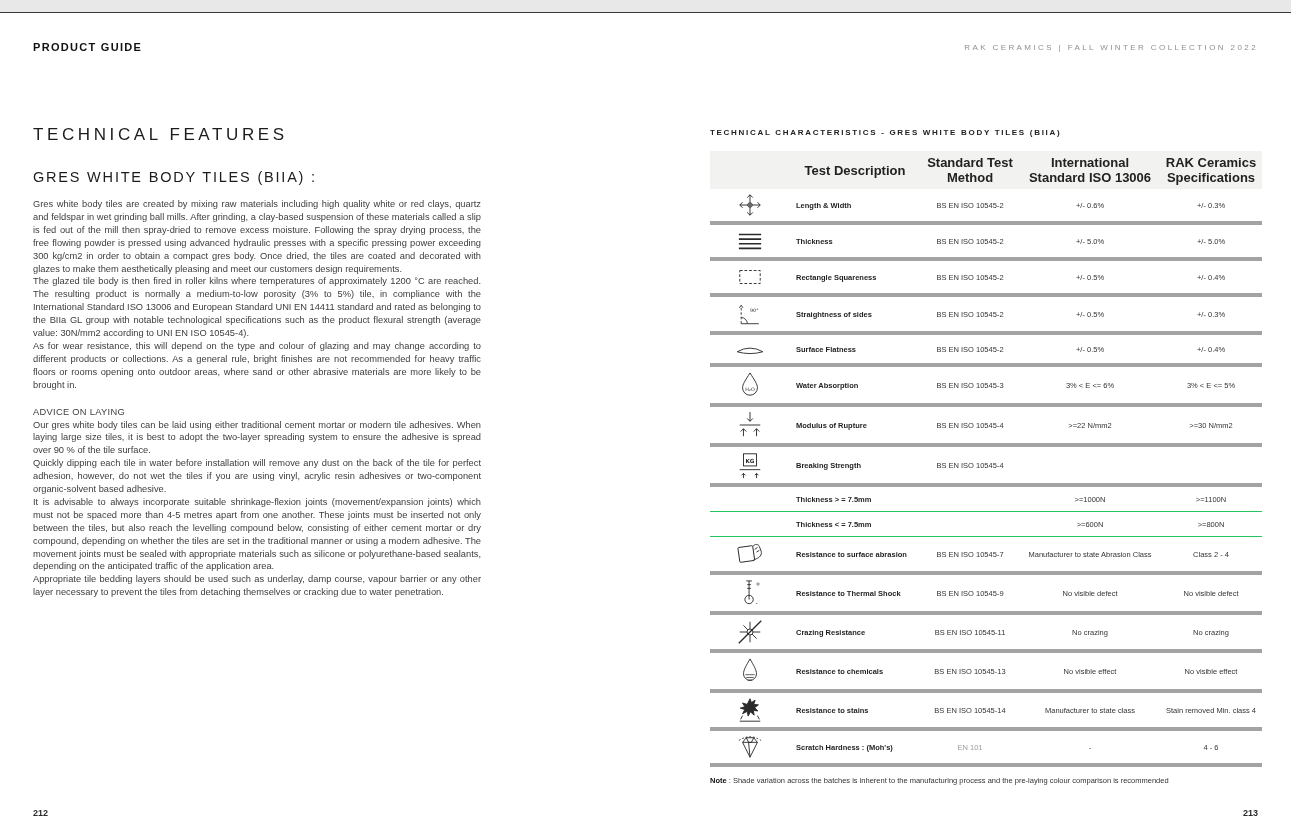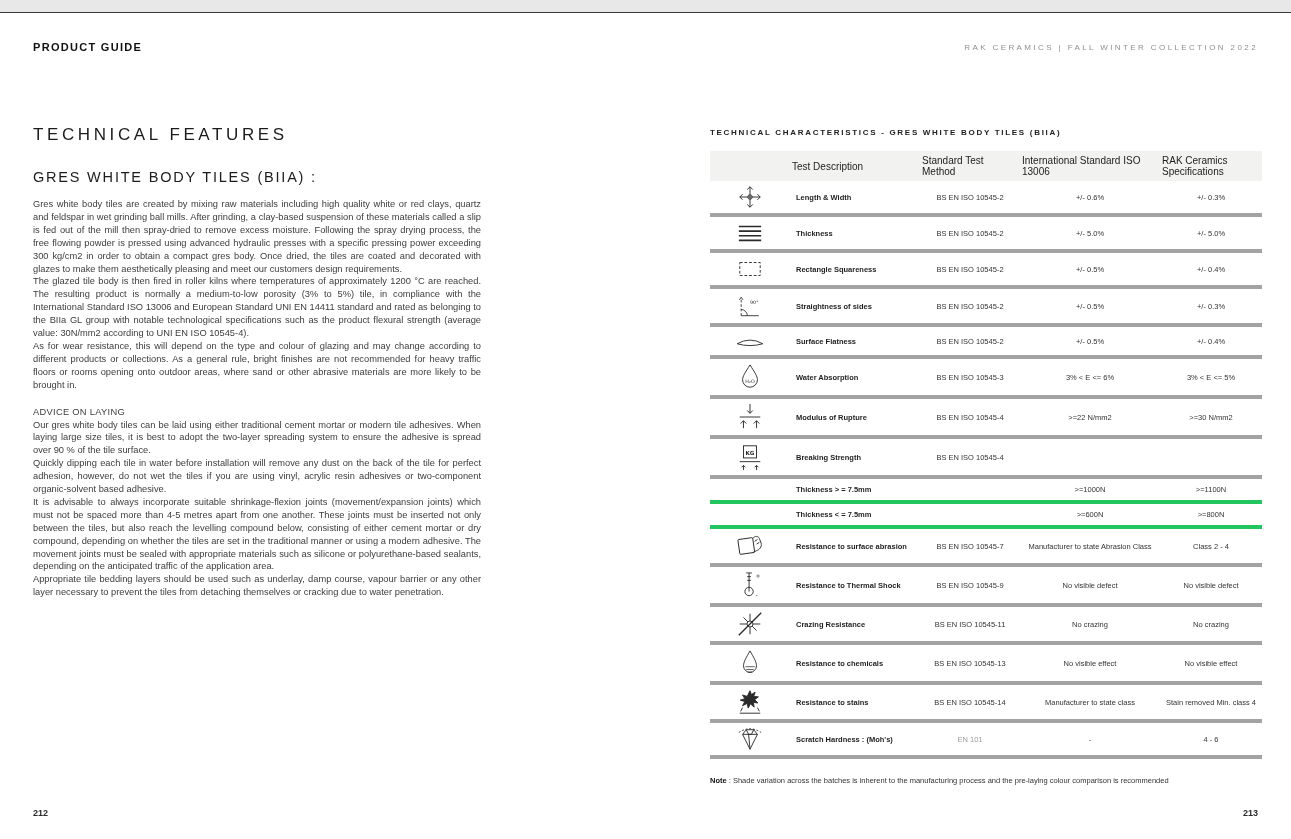--- a/index.html
+++ b/index.html
@@ -26,23 +26,23 @@
   .advice-h { font-size:9.3px; line-height:12.9px; color:#3c3c3c; margin-top:14px; letter-spacing:.3px; }
 
   .pg-left { position:absolute; left:33px; top:796px; font-size:9px; font-weight:700; }
   .pg-right { position:absolute; right:33px; top:796px; font-size:9px; font-weight:700; }
 
   
   .right-col { position:absolute; left:710px; top:116px; width:552px; }
   .tbl-title { font-size:8px; font-weight:700; letter-spacing:1.7px; color:#222; margin-bottom:14px; }
   .thead, .trow { display:grid; grid-template-columns:80px 130px 100px 140px 102px; align-items:center; }
   .thead { background:#f2f2f1; min-height:30px; }
-  .thead .hcell { font-size:10px; font-weight:400; color:#222; padding:4px 2px; }
+  .thead .hcell { font-size:13px; font-weight:700; text-align:center; color:#222; padding:4px 2px; }
   .trow { min-height:31px; border-bottom:4px solid #a3a3a3; }
-  .trow.sub { min-height:25px; border-bottom:4px solid #22c55e; }
+  .trow.sub { min-height:25px; border-bottom:1px solid #22c55e; }
   .cell { font-size:7.5px; color:#333; padding:3px 4px; }
   .c-icon { display:flex; justify-content:center; align-items:center; }
   .c-test { font-weight:700; text-align:left; padding-left:6px; color:#1e1e1e; }
   .c-method, .c-iso, .c-rak { text-align:center; }
   .trow:last-child .c-method { color:#9c9c9c; }
   .note-line { position:absolute; left:710px; top:764px; width:552px; font-size:7.5px; color:#333; }
   .note-line b { font-weight:700; color:#111; }
   svg text { font-family:"DejaVu Sans", sans-serif; }
 </style>
 </head>

